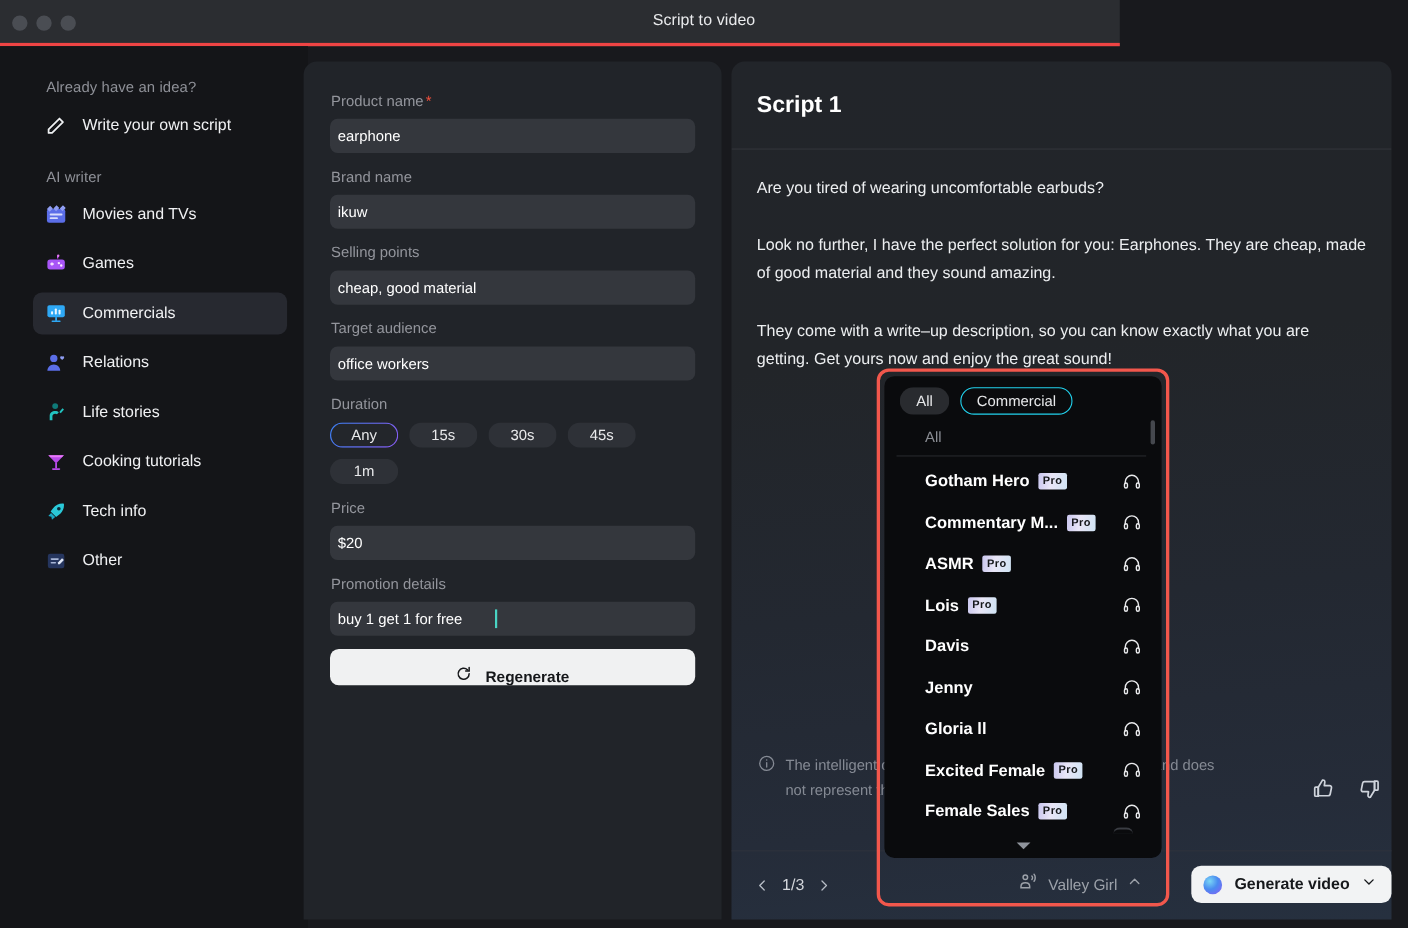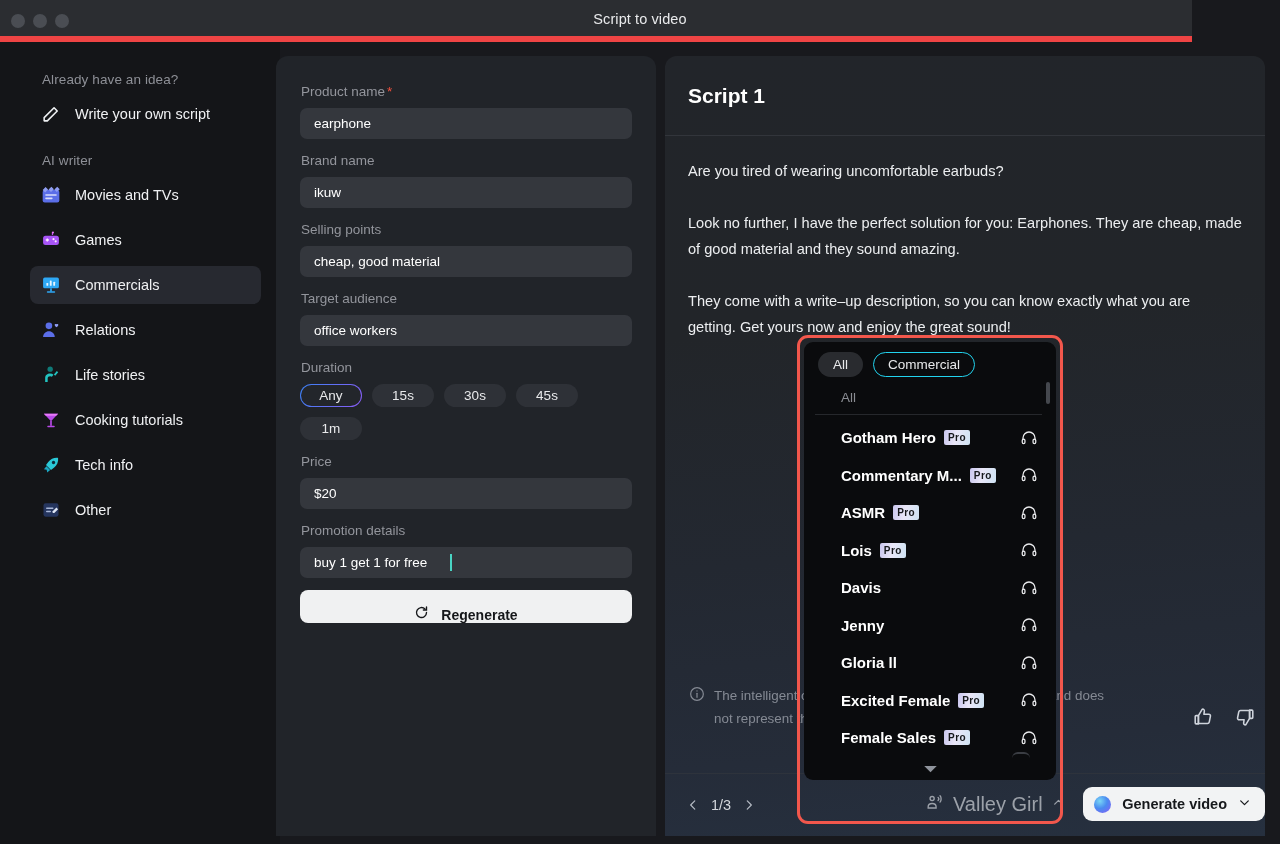--- a/index.html
+++ b/index.html
@@ -8,23 +8,23 @@
     background: #1f2125;
     font-family: "Liberation Sans", sans-serif;
     overflow: hidden;
     -webkit-font-smoothing: antialiased;
   }
 
   
   .window { position: relative; width: 1280px; height: 844px; background: #18191d; }
 
   .titlebar {
-    position: absolute; left: 0; top: 0; width: 1192px; height: 42px;
+    position: absolute; left: 0; top: 0; width: 1018px; height: 42px;
     background: #2b2d31;
-    border-bottom: 6px solid #ef4444;
+    border-bottom: 3px solid #ef4444;
   }
   .lights { position: absolute; left: 11px; top: 14px; display: flex; gap: 8px; }
   .light { width: 14px; height: 14px; border-radius: 50%; background: #4a4d53; }
   .win-title {
     position: absolute; left: 0; top: 11px; width: 1280px;
     text-align: center; font-size: 14.5px; color: #e9eaec; letter-spacing: .1px;
   }
 
   
   .sidebar {
@@ -49,21 +49,21 @@
   .formpanel {
     position: absolute; left: 276px; top: 56px; width: 380px; height: 780px;
     background: #212429; border-radius: 12px 12px 0 0;
     padding: 16px 24px 0 24px; overflow: hidden;
   }
   .field-label { font-size: 13.5px; color: #93959c; margin: 14px 0 9px 1px; }
   .field-label:first-child { margin-top: 12px; }
   .req { color: #f2503c; margin-left: 2px; }
   .field-input {
     height: 31px; background: #34373d; border-radius: 7px; border: none;
-    display: flex; align-items: center; padding: 0 14px;
+    display: flex; align-items: center; padding: 0 7px;
     font-size: 13.5px; color: #ffffff; font-family: "Liberation Sans", sans-serif;
     width: 100%;
   }
   .field-input.caret { position: relative; }
   .field-input.caret::after {
     content: ""; position: absolute; left: 150px; top: 7px;
     width: 1.5px; height: 17px; background: #49d4c4;
   }
   .dur-row { display: flex; flex-wrap: wrap; gap: 10px; margin-top: 2px; }
   .dur-btn {
@@ -116,21 +116,21 @@
   }
   .pager { display: flex; align-items: center; gap: 9px; }
   .pg-arrow { width: 18px; height: 18px; cursor: pointer; display: flex; align-items: center; justify-content: center; }
   .pg-num { font-size: 14.5px; color: #d4d7dc; }
 
   .voice-btn {
     position: absolute; left: 915px; top: 789px;
     display: flex; align-items: center; gap: 9px;
     height: 30px; padding: 0 10px; border-radius: 7px; cursor: pointer;
   }
-  .voice-name { font-size: 20px; color: #9ca1a9; }
+  .voice-name { font-size: 14px; color: #9ca1a9; }
 
   .gen-btn {
     position: absolute; right: 15px; top: 787px;
     height: 34px; padding: 0 14px 0 11px; background: #f2f3f4; border-radius: 9px;
     display: flex; align-items: center; gap: 11px; cursor: pointer;
   }
   .gen-orb {
     width: 17px; height: 17px; border-radius: 50%;
     background: radial-gradient(circle at 34% 30%, #7ad6f5 0%, #4a8bf0 45%, #8b5cf6 100%);
   }

